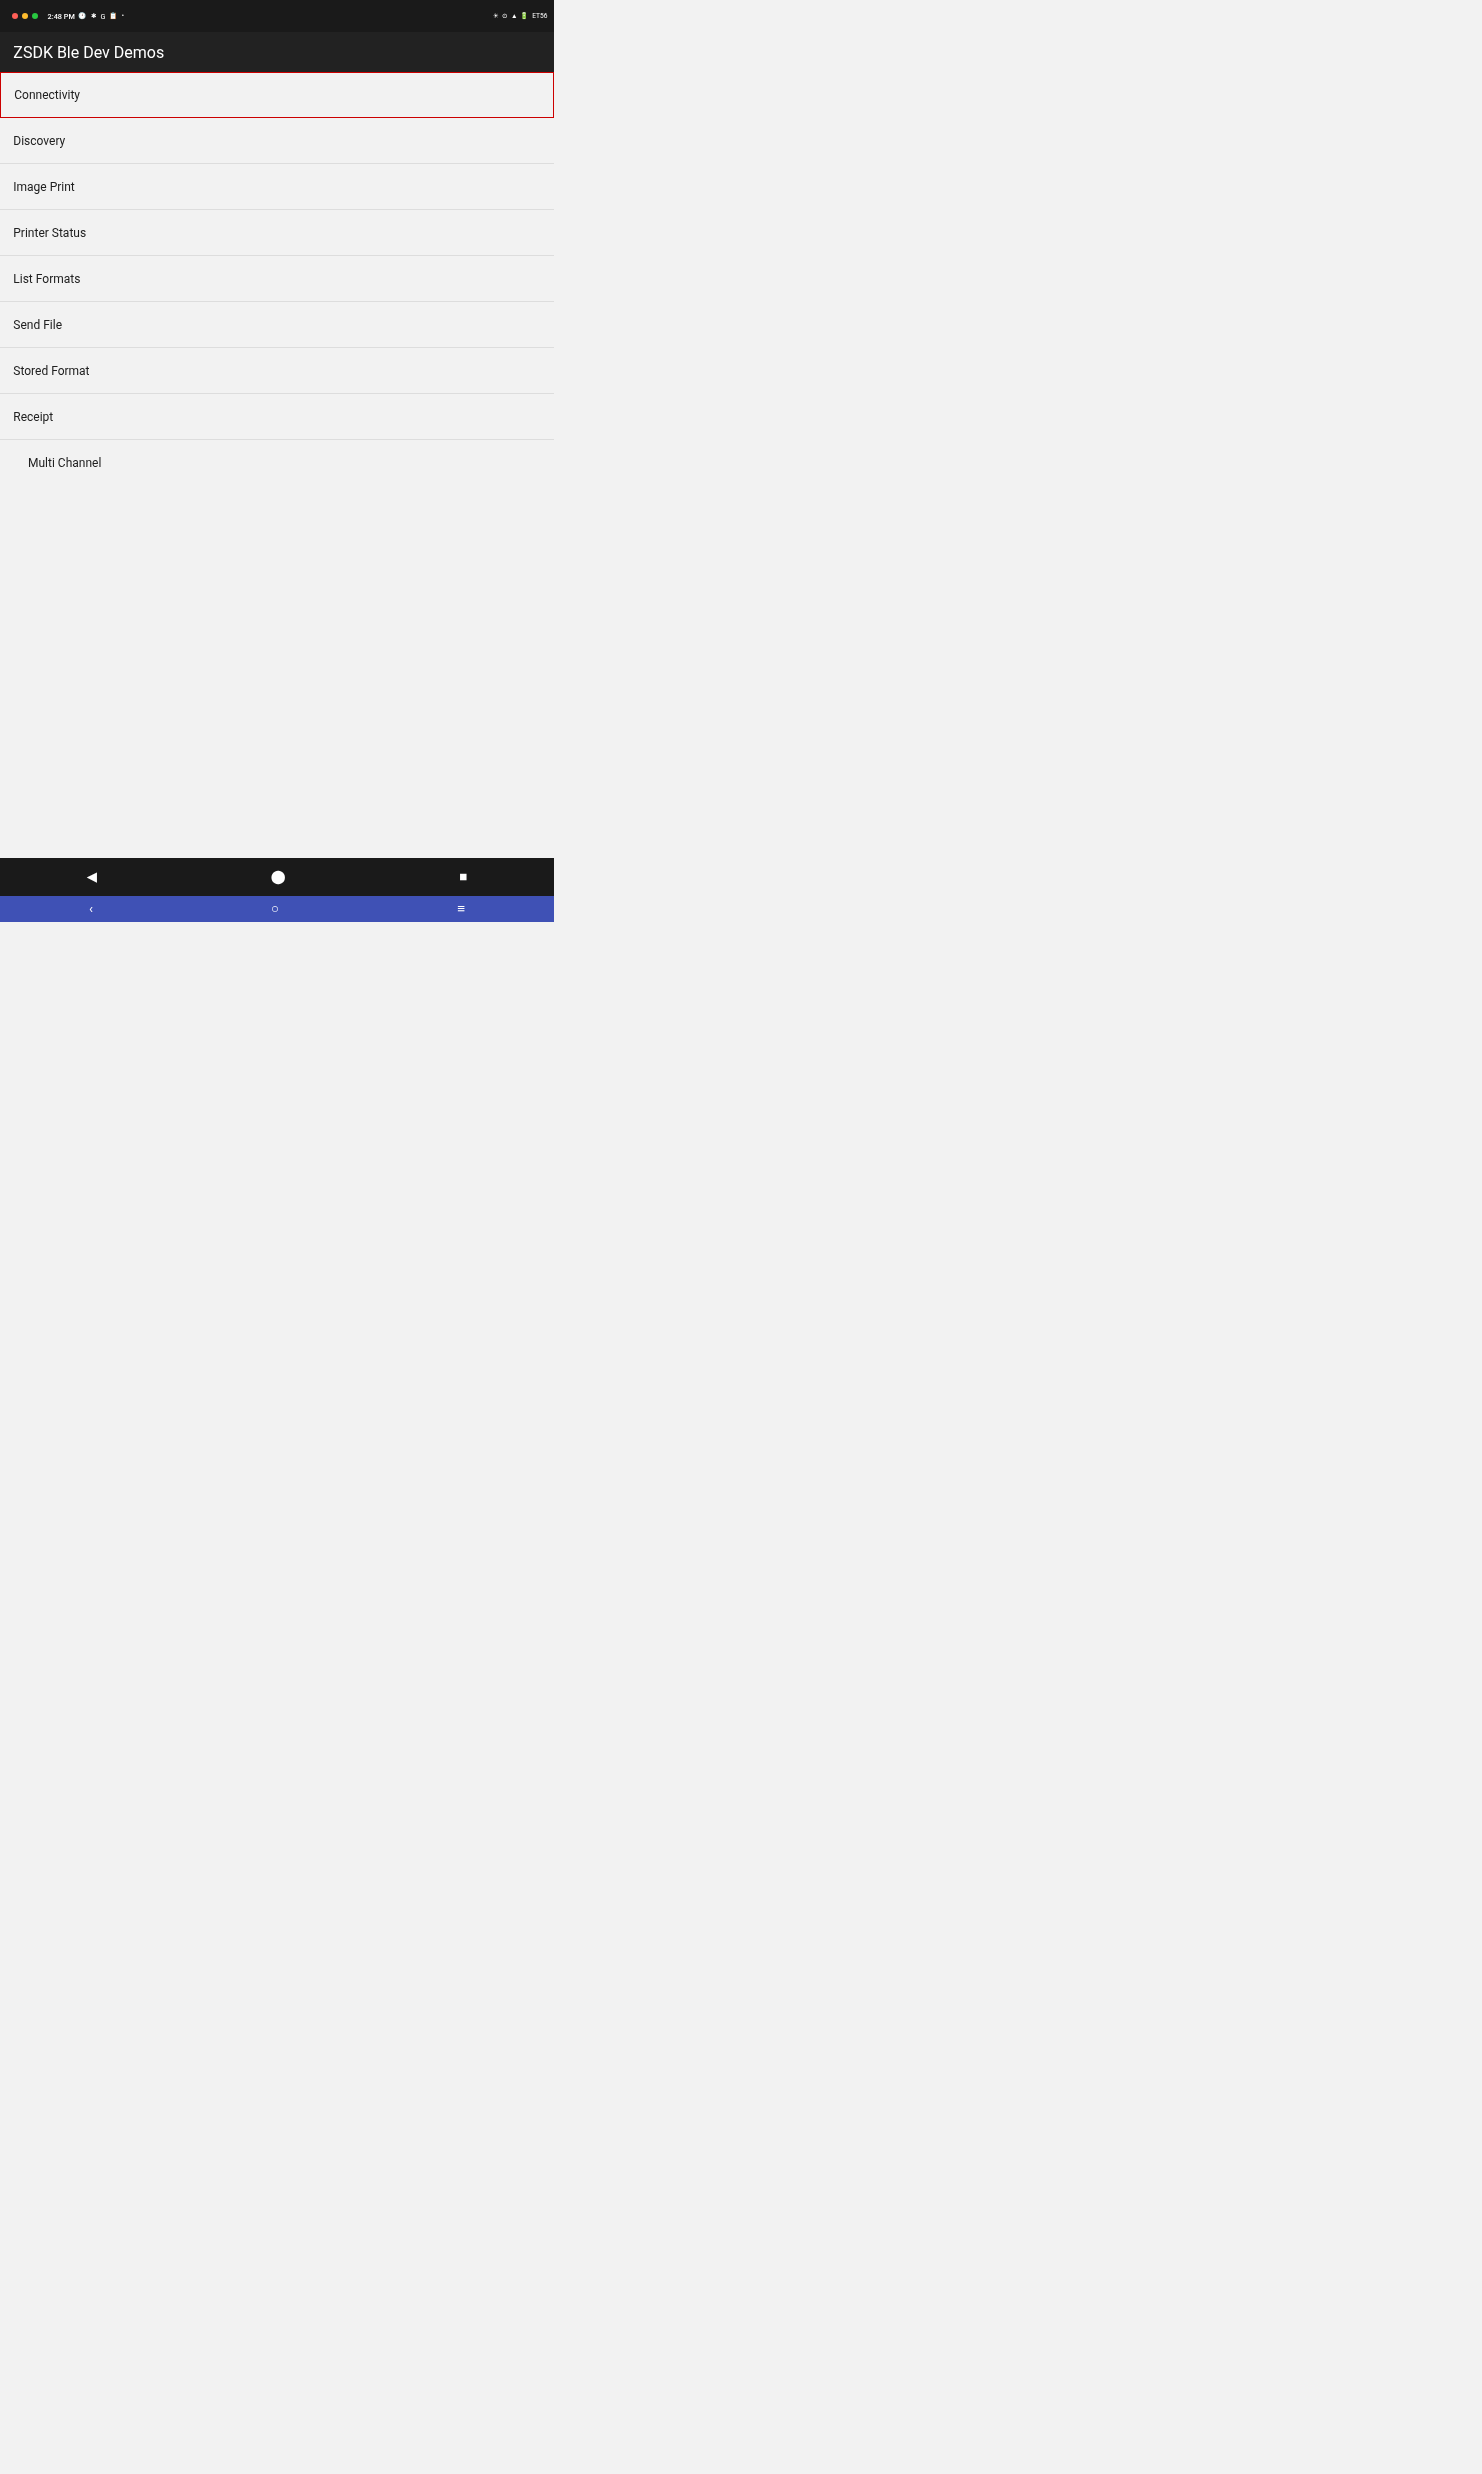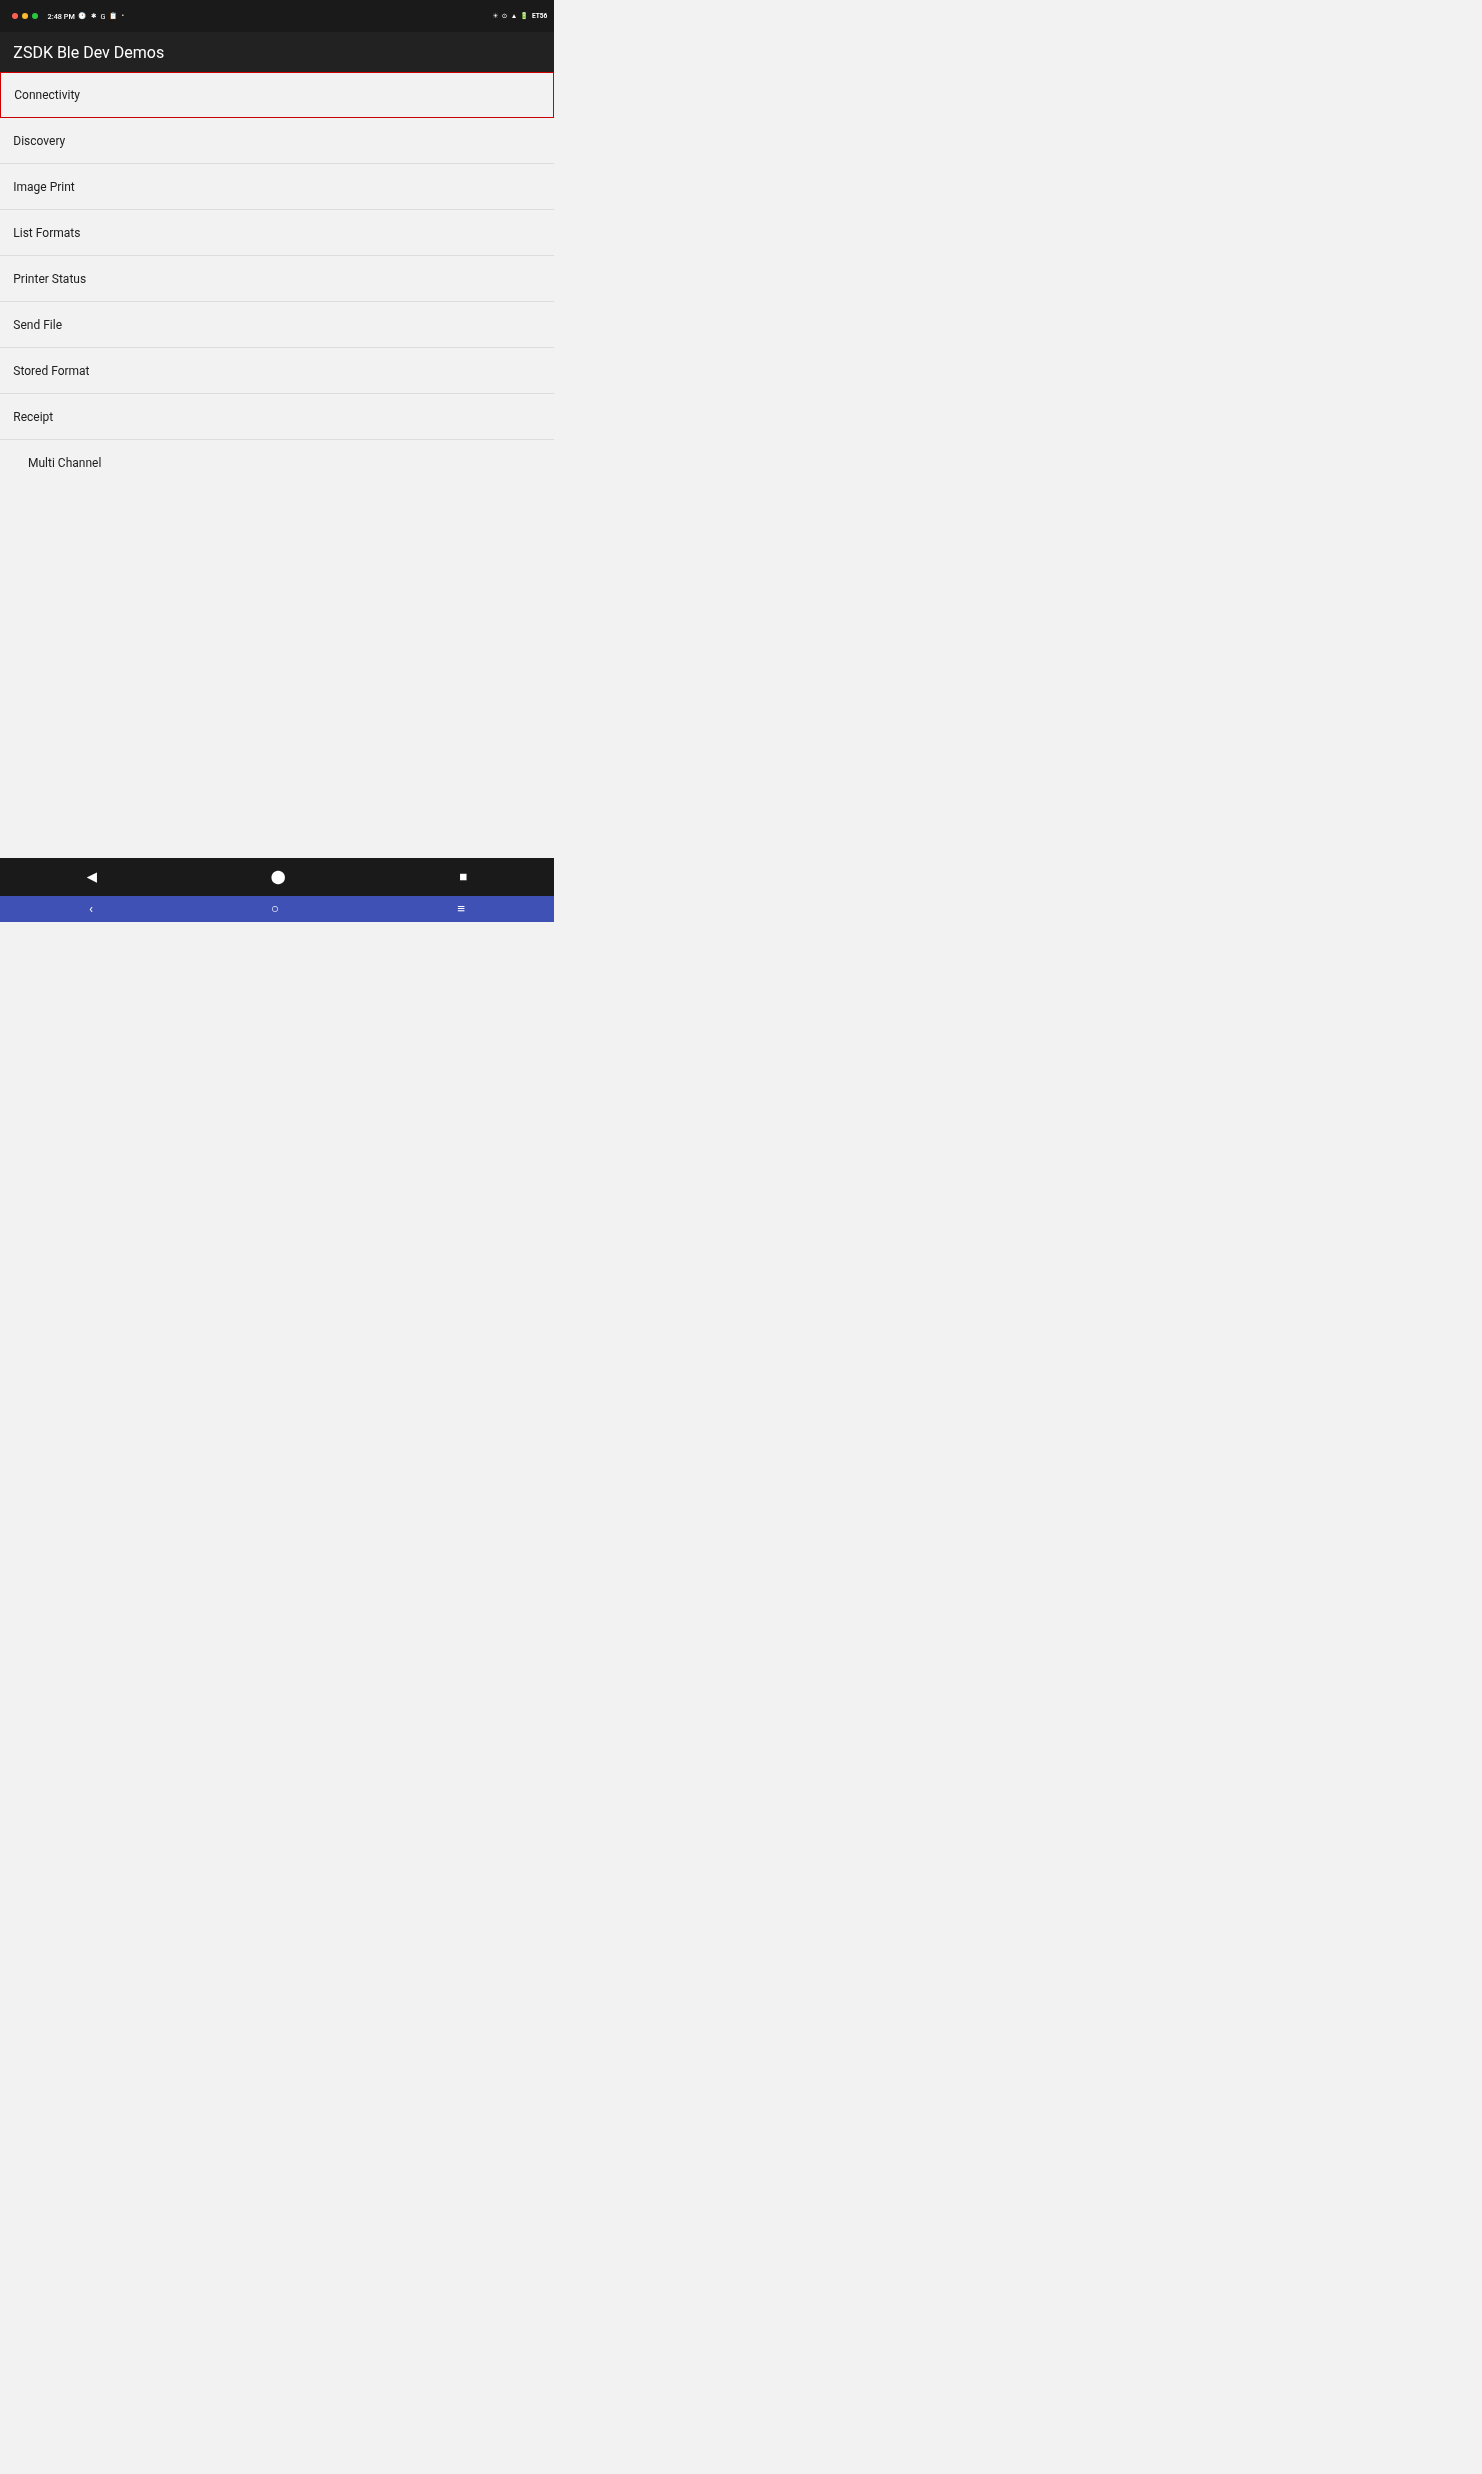--- a/index.html
+++ b/index.html
@@ -24,21 +24,21 @@
 
     .status-time {
       color: white;
       font-size: 7.3px;
       font-weight: 500;
     }
 
     .battery-text {
       color: white;
       font-size: 6.6px;
-      font-weight: bold;
+      font-weight: normal;
     }
 
     
     .app-header {
       width: 100%;
       height: 40px;
       background: #222222;
       display: flex;
       align-items: center;
       padding: 0 13.3px;
@@ -209,25 +209,25 @@
 
     <div class="list-item">
       <span class="list-item-text">Discovery</span>
     </div>
 
     <div class="list-item">
       <span class="list-item-text">Image Print</span>
     </div>
 
     <div class="list-item">
+      <span class="list-item-text">Printer Status</span>
+    </div>
+
+    <div class="list-item">
       <span class="list-item-text">List Formats</span>
-    </div>
-
-    <div class="list-item">
-      <span class="list-item-text">Printer Status</span>
     </div>
 
     <div class="list-item">
       <span class="list-item-text">Send File</span>
     </div>
 
     <div class="list-item">
       <span class="list-item-text">Stored Format</span>
     </div>
 

